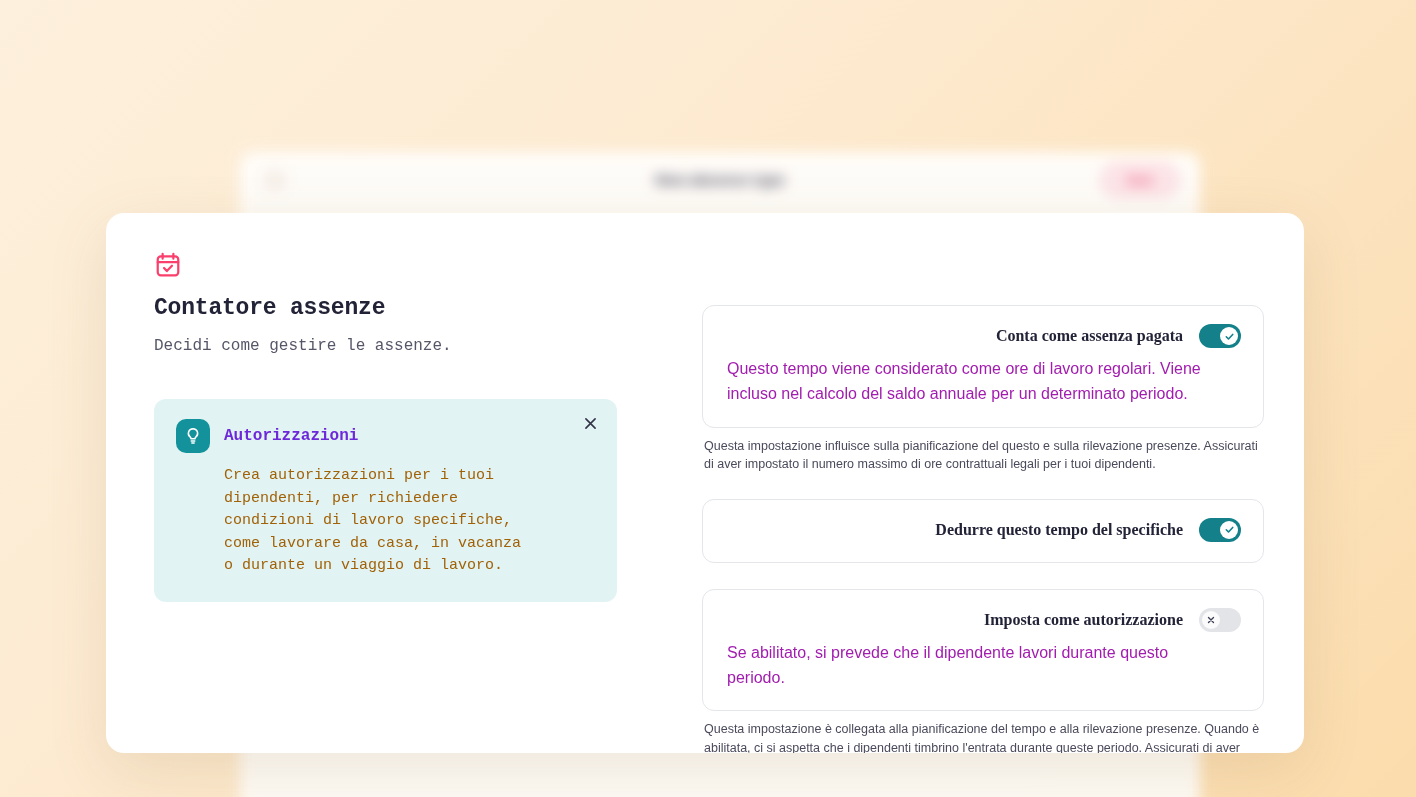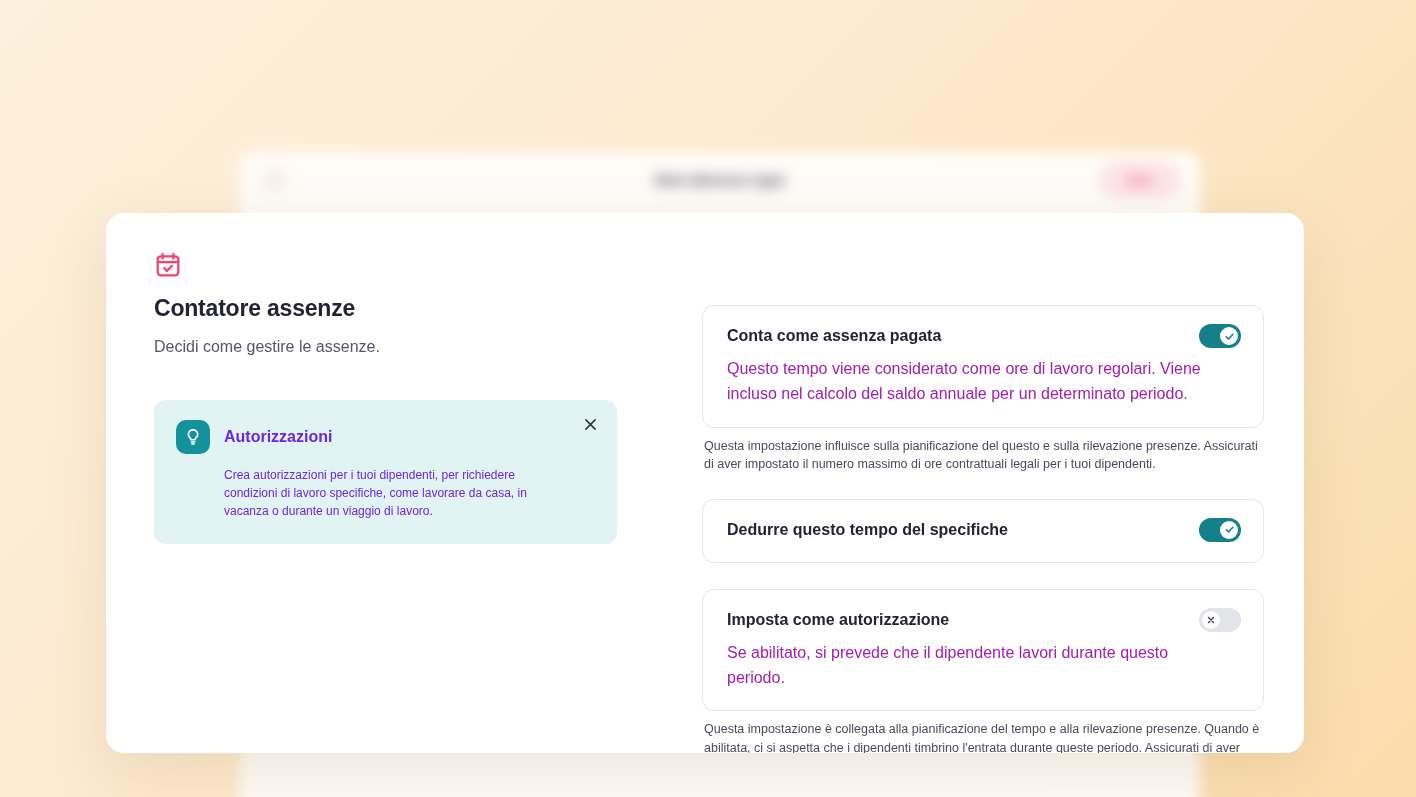--- a/index.html
+++ b/index.html
@@ -113,21 +113,21 @@
     background: #FFFFFF;
     border-radius: 18px;
     box-shadow: 0 18px 60px rgba(120, 90, 50, .13);
     padding: 26px 40px 0 48px;
     display: flex;
     gap: 28px;
     overflow: hidden;
   }
 
   
-  .col-left { width: 520px; flex: 0 0 520px; padding-top: 12px; }
+  .col-left { width: 520px; flex: 0 0 520px; padding-top: 12px; font-family: Liberation Mono, monospace; }
 
   .cal-icon { display: block; margin-bottom: 16px; }
 
   .page-title {
     font-size: 23px;
     font-weight: 700;
     color: #232338;
     letter-spacing: -.2px;
     margin-bottom: 16px;
   }
@@ -158,23 +158,23 @@
     display: flex;
     align-items: center;
     justify-content: center;
   }
   .info-title {
     font-size: 16px;
     font-weight: 700;
     color: #6d28d9;
   }
   .info-text {
-    font-size: 12px;
+    font-size: 15px;
     line-height: 1.5;
-    color: #6d28d9;
+    color: #a16207;
     padding-left: 48px;
     max-width: 360px;
   }
   .info-close {
     position: absolute;
     top: 13px; right: 16px;
     width: 22px; height: 22px;
     border: none;
     background: transparent;
     cursor: pointer;
@@ -189,22 +189,23 @@
 
   .setting-card {
     border: 1px solid #E4E6EA;
     border-radius: 12px;
     background: #FFFFFF;
     padding: 18px 22px 20px 24px;
   }
   .setting-row {
     display: flex;
     align-items: center;
-    justify-content: space-between;
+    justify-content: flex-end;
     gap: 16px;
+    font-family: Liberation Serif, serif;
   }
   .setting-title {
     font-size: 16px;
     font-weight: 700;
     color: #232338;
   }
   .setting-desc {
     font-size: 16px;
     line-height: 1.55;
     color: #a21caf;

